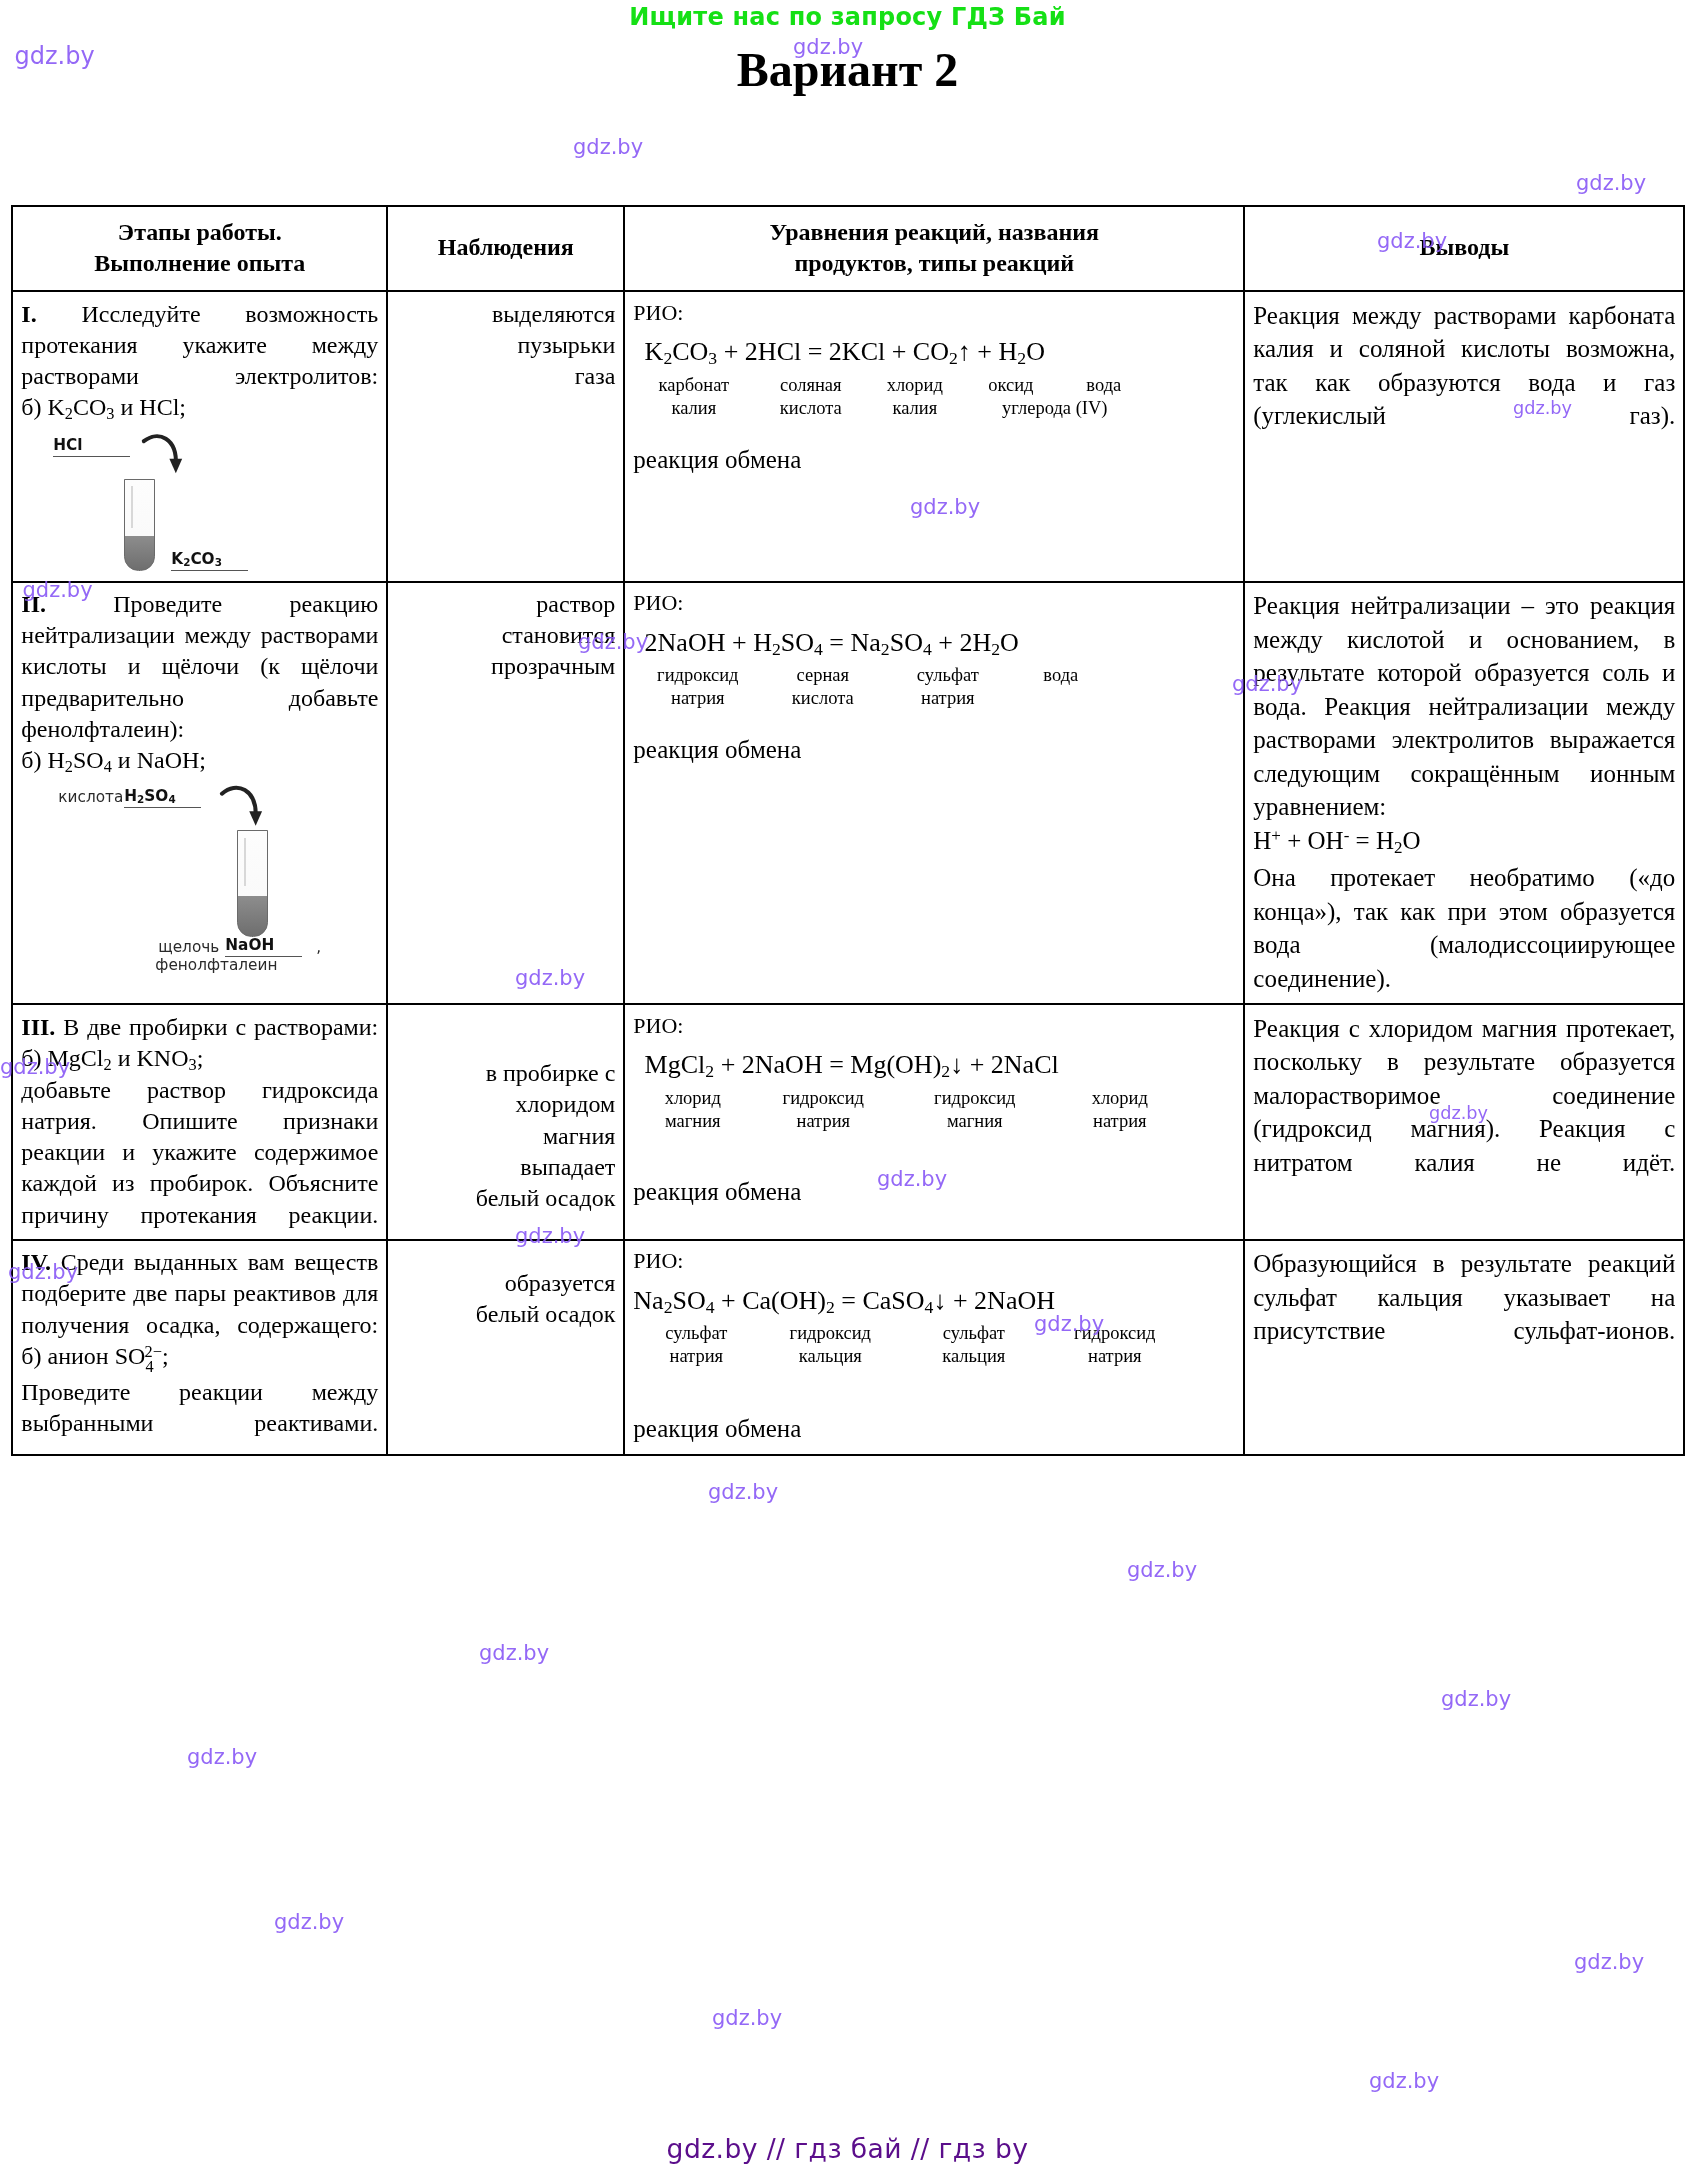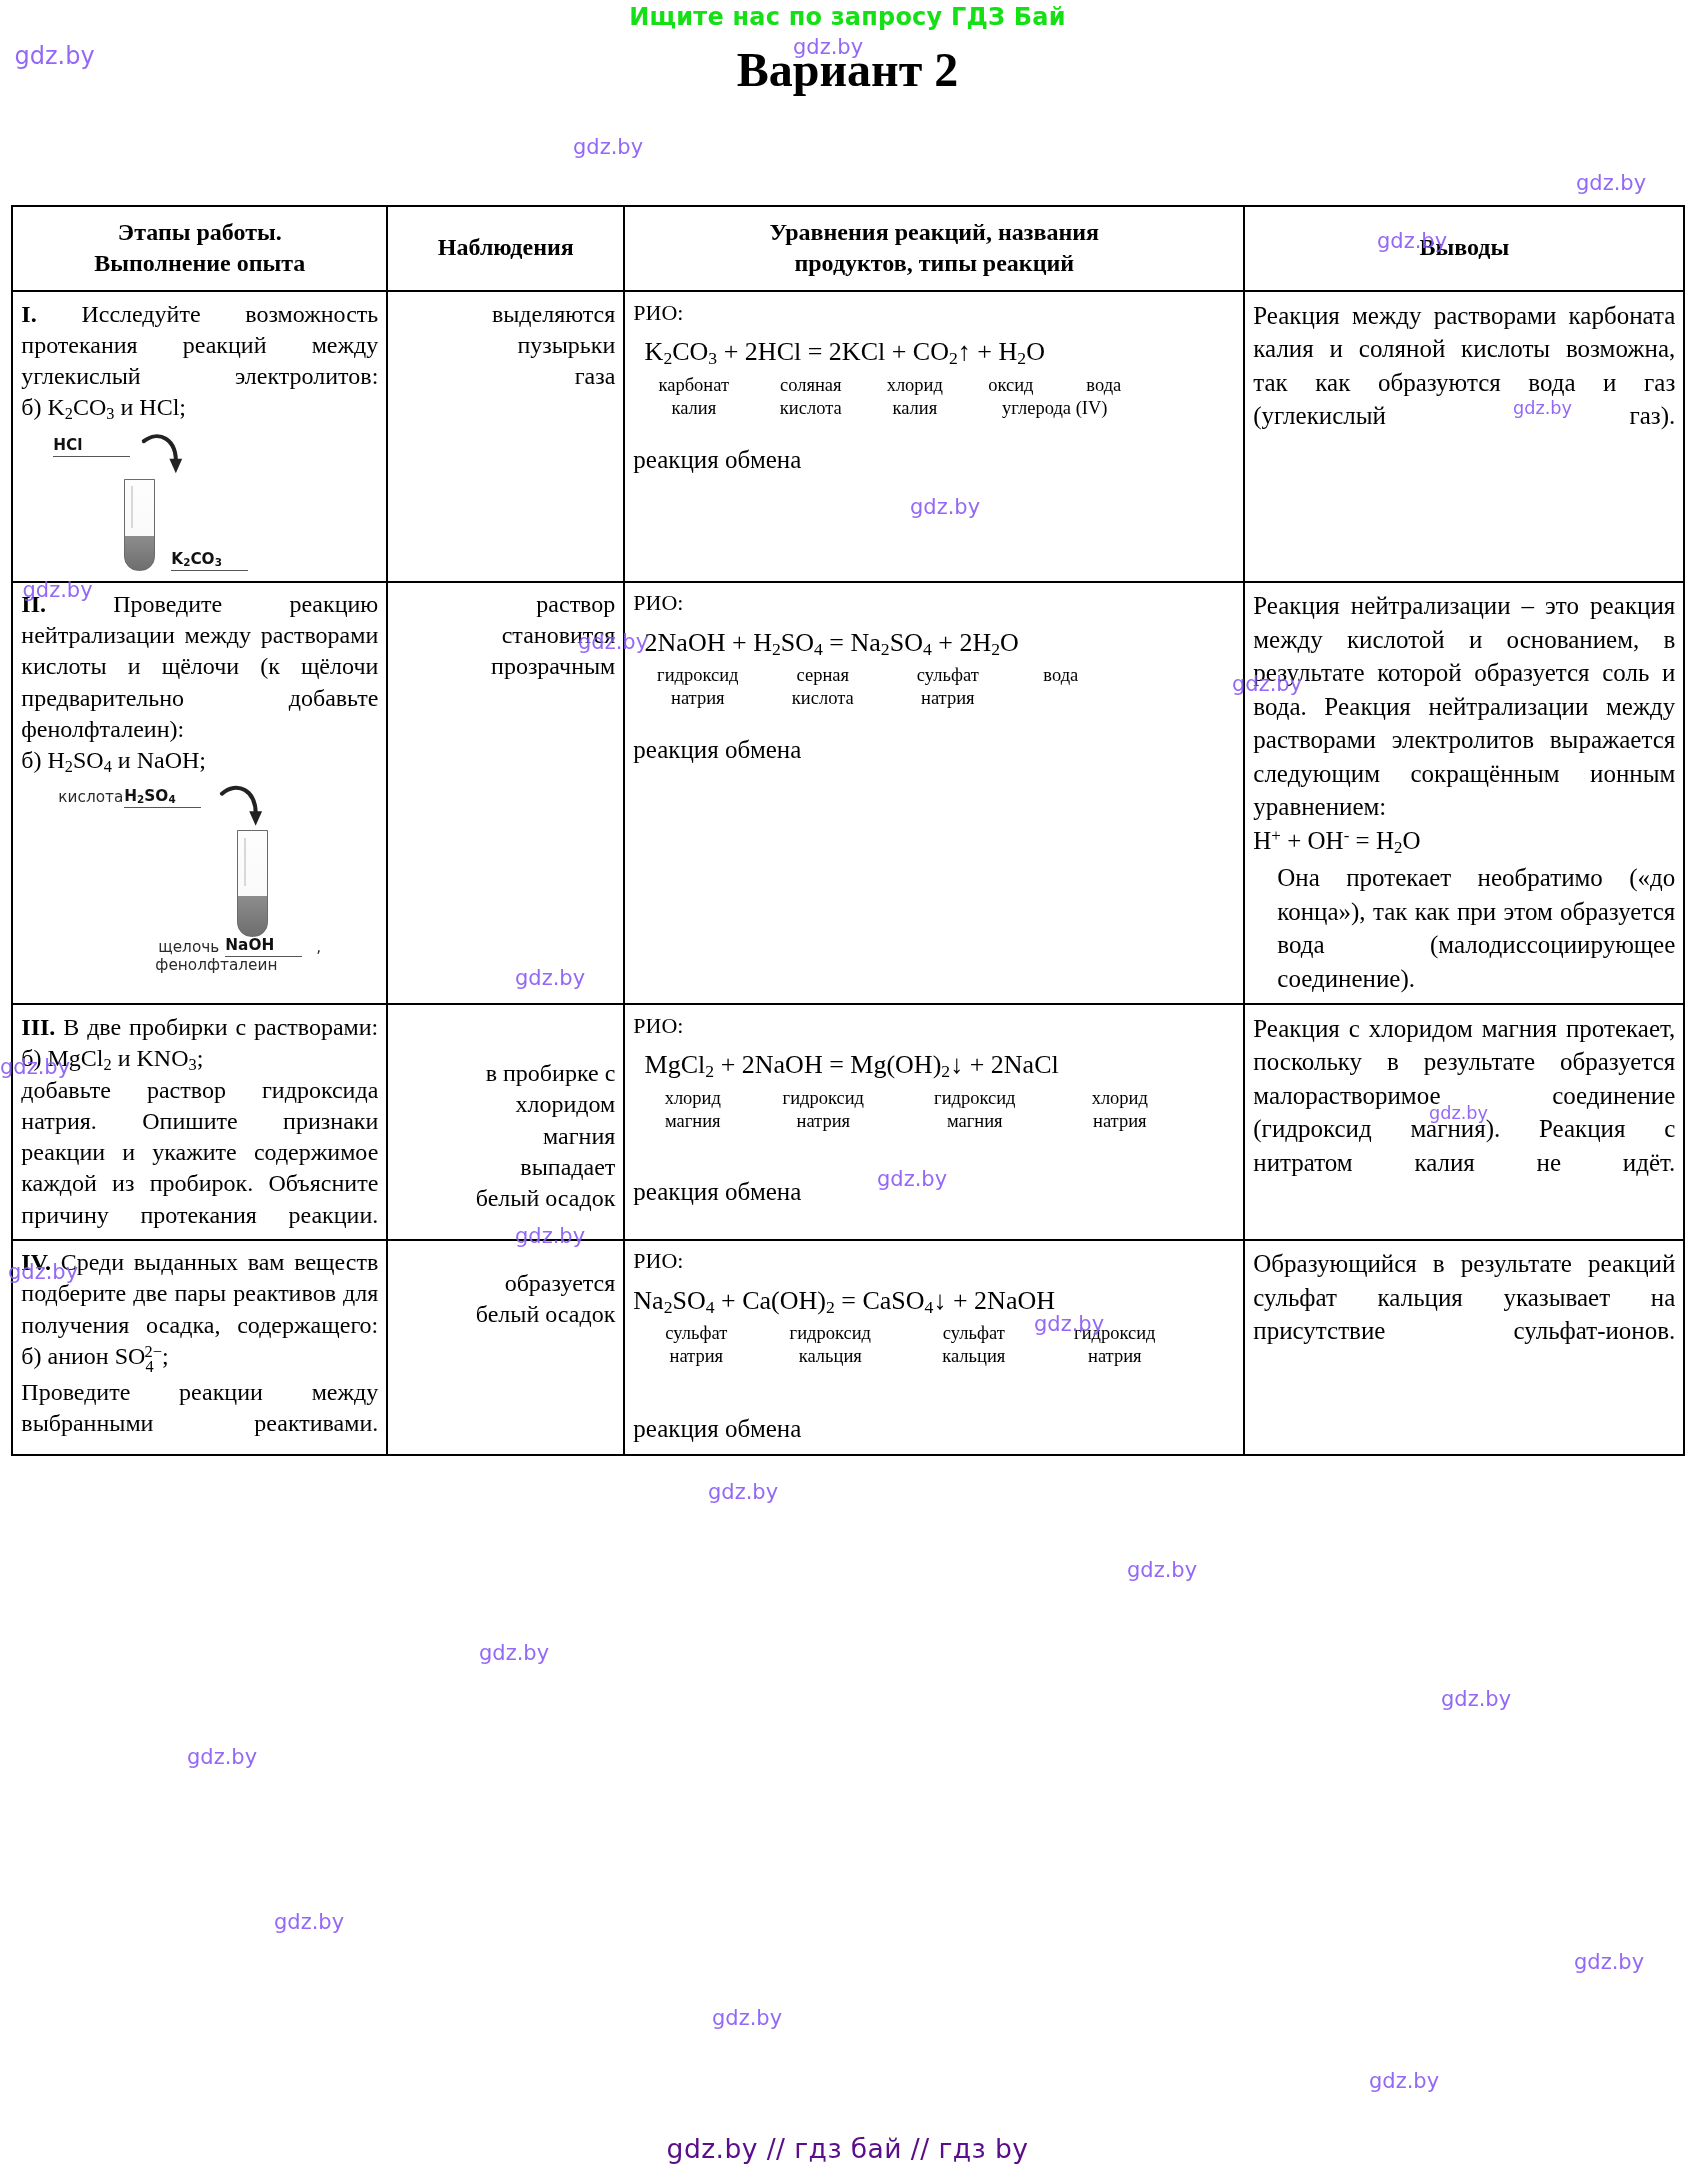--- a/index.html
+++ b/index.html
@@ -139,21 +139,21 @@
       </th>
       <th>Выводы</th>
     </tr>
   </thead>
   <tbody>
 
     <tr>
       <td>
         <div class="just">
           <b>I.</b>
-          <span>Исследуйте возможность протекания реакций между углекислый электролитов:</span>
+          <span>Исследуйте возможность протекания укажите между растворами электролитов:</span>
         </div>
         <div class="lastline">б) K<sub>2</sub>CO<sub>3</sub> и HCl;</div>
         <div class="fig">
           <span class="lbl bold ul" style="left:32px;top:0px;">HCl</span>
           <svg class="arrow" style="left:118px;top:-3.2px;" width="48" height="50" viewBox="0 0 60 62">
             <path d="M6 10 C 24 -4, 48 6, 46 40" stroke="#222" stroke-width="5" fill="none" stroke-linecap="round"></path>
             <path d="M38 32 L46 50 L54 32 Z" fill="#222"></path>
           </svg>
           <div class="tube" style="left:103px;top:43px;height:90px;"></div>
           <span class="lbl bold ul" style="left:150px;top:114px;">K<sub>2</sub>CO<sub>3</sub></span>
@@ -227,21 +227,21 @@
           </span>
         </div>
         <div class="type">реакция обмена</div>
       </td>
 
       <td>
         <div class="concl">
           <span>Реакция нейтрализации – это реакция между кислотой и основанием, в результате которой образуется соль и вода. Реакция нейтрализации между растворами электролитов выражается следующим сокращённым ионным уравнением:</span>
         </div>
         <div style="font-size:25px;margin-top:1.6px;">H<sup>+</sup> + OH<sup>-</sup> = H<sub>2</sub>O</div>
-        <div class="concl" style="margin-top:1.6px;margin-left:24px;">
+        <div class="concl" style="margin-top:1.6px;">
           <span class="ll">Она протекает необратимо («до конца»), так как при этом образуется вода (малодиссоциирующее соединение).</span>
         </div>
       </td>
     </tr>
 
     <tr>
       <td>
         <div class="just">
           <b>III.</b>
           <span>В две пробирки с растворами:</span>

